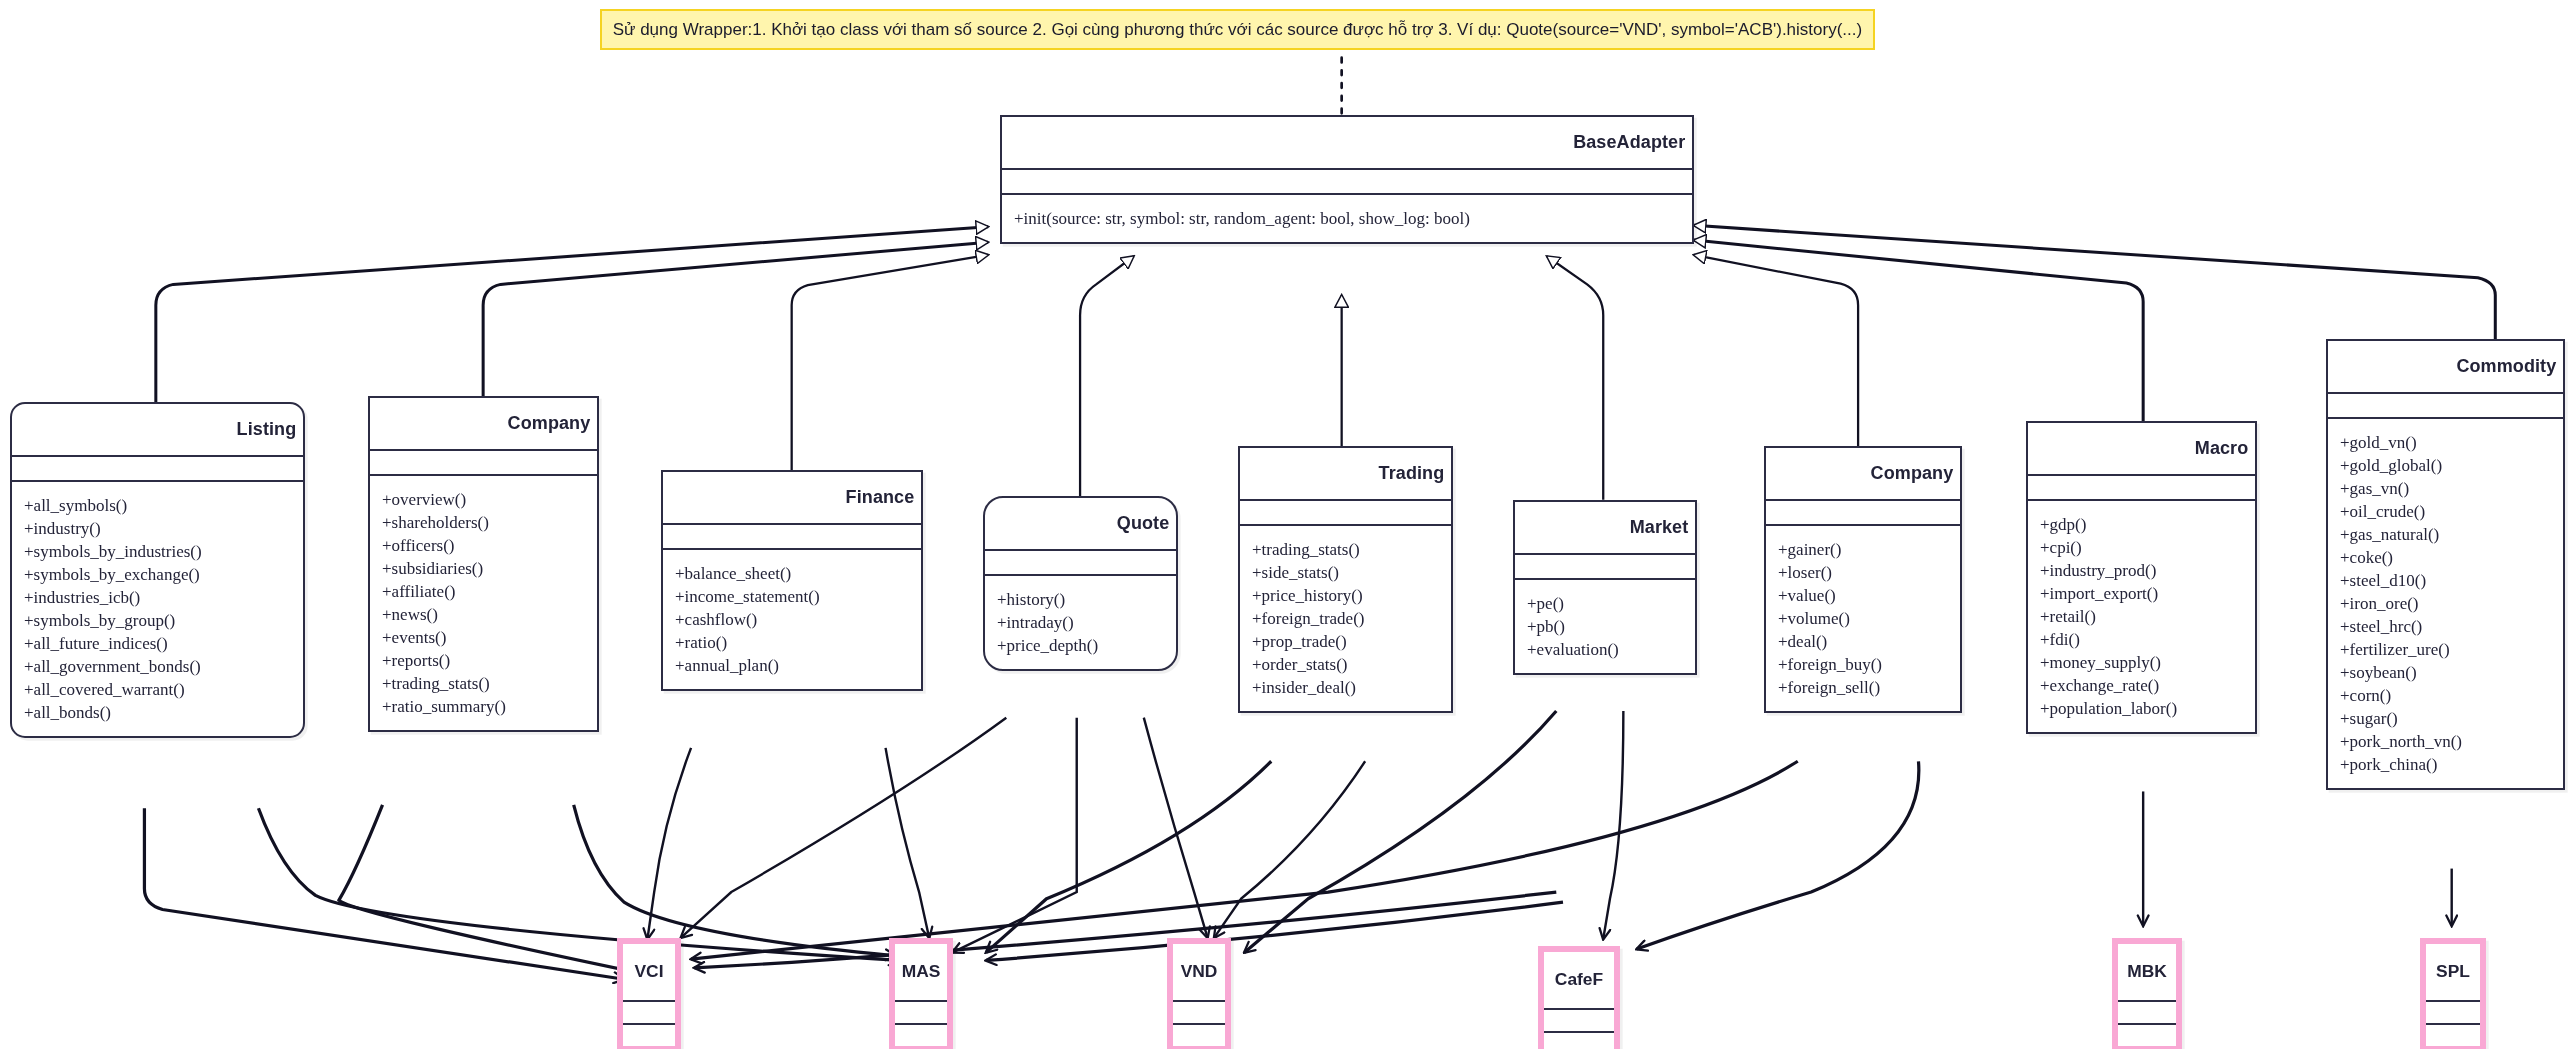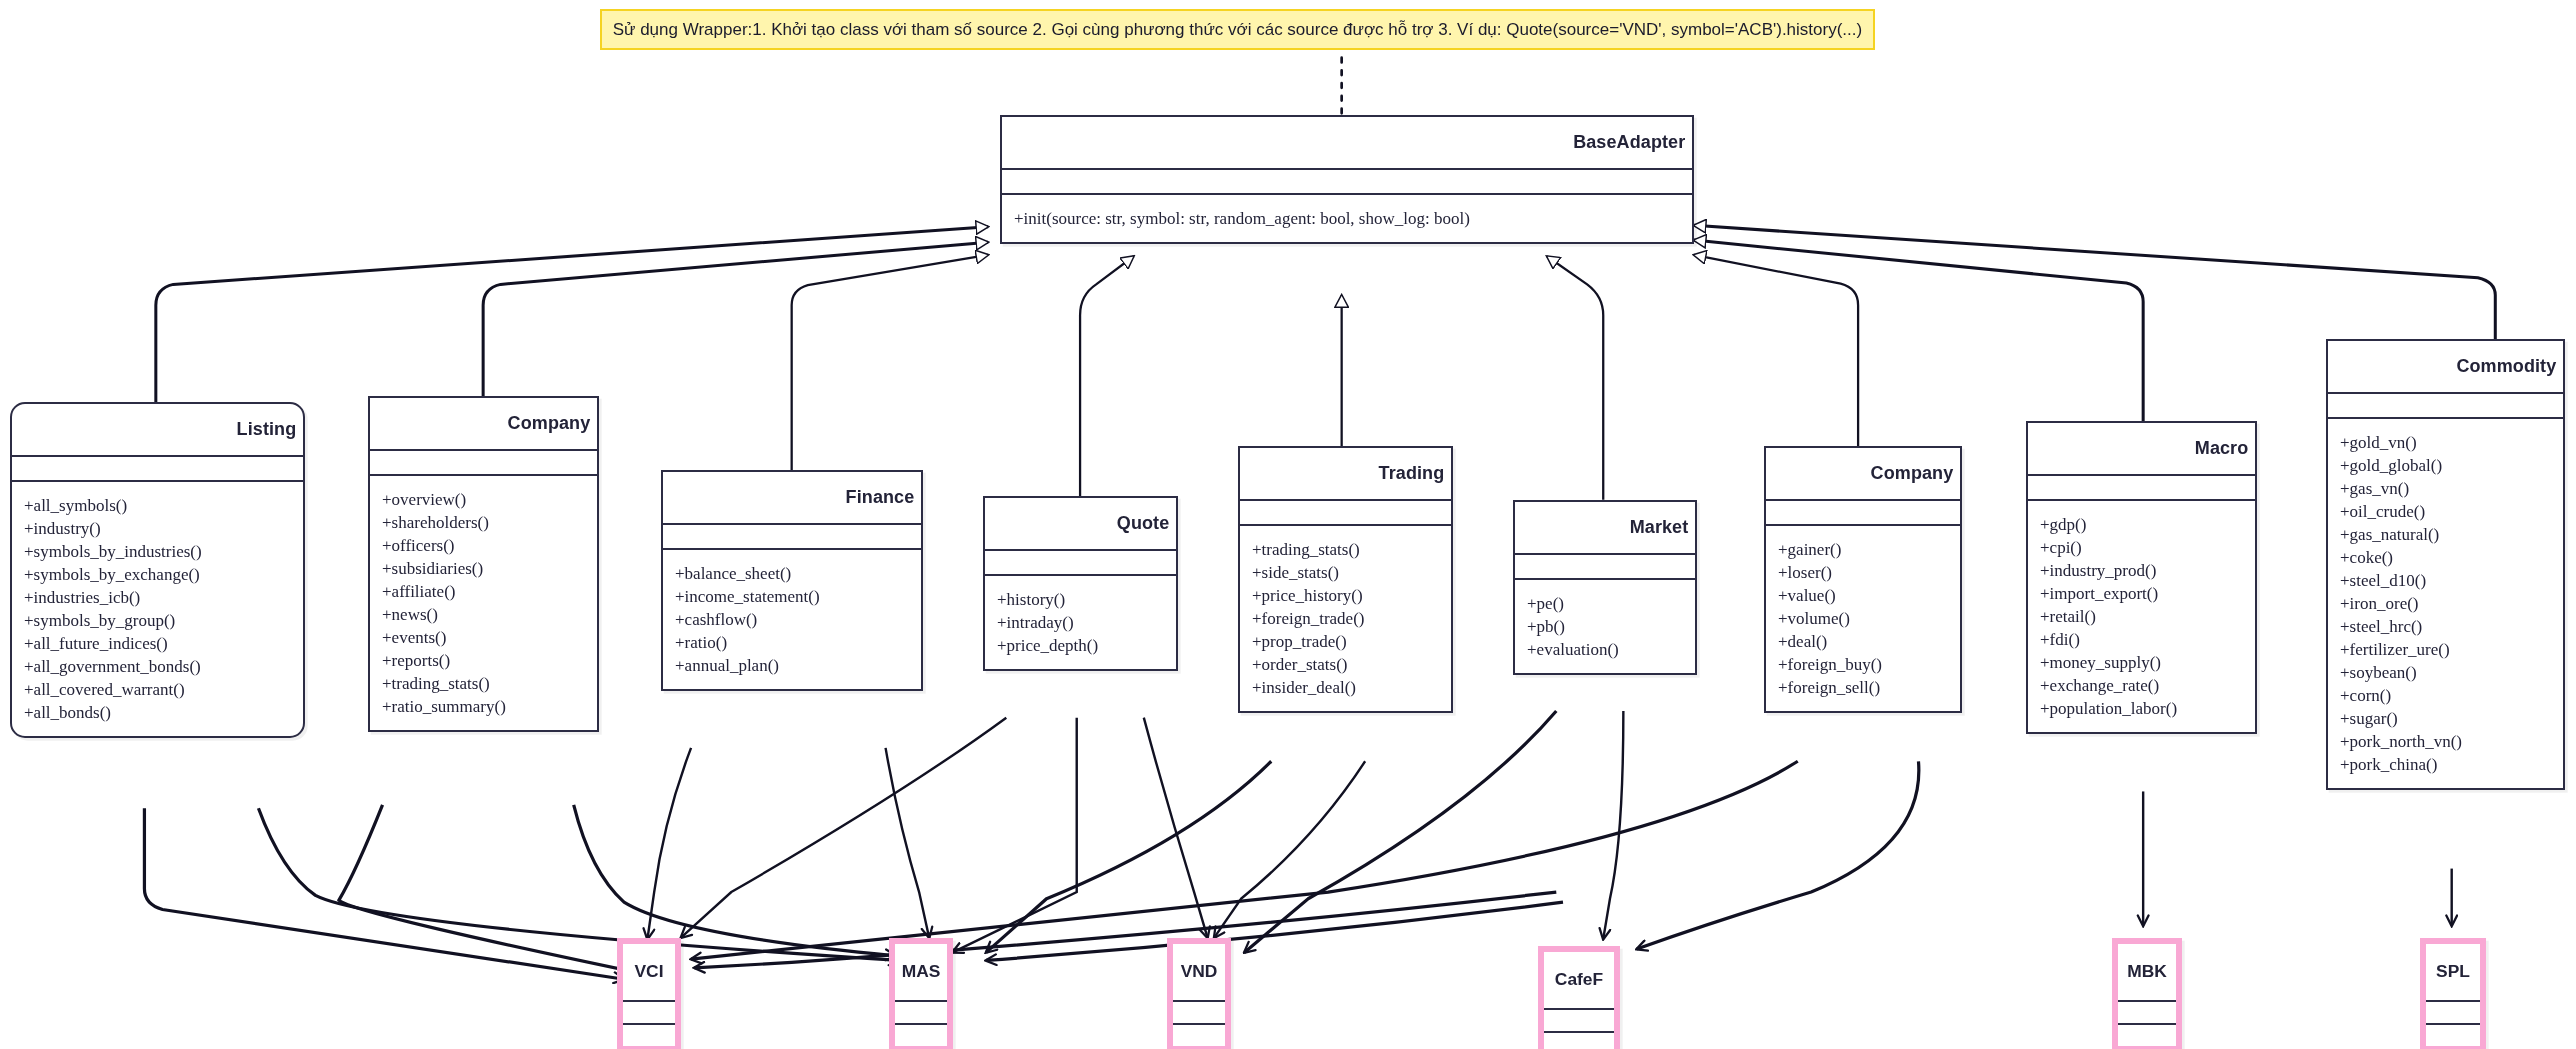--- a/index.html
+++ b/index.html
@@ -195,21 +195,21 @@
     <div class="sep"></div>
     <div class="ops">
       <div class="op">+balance_sheet()</div>
       <div class="op">+income_statement()</div>
       <div class="op">+cashflow()</div>
       <div class="op">+ratio()</div>
       <div class="op">+annual_plan()</div>
     </div>
   </div>
 
-  <div class="node" style="left:983px; top:496px; width:195px;">
+  <div class="node" style="left:983px; top:496px; width:195px;border-radius:20px;">
     <div class="cname">Quote</div>
     <div class="sep"></div>
     <div class="attrs"></div>
     <div class="sep"></div>
     <div class="ops">
       <div class="op">+history()</div>
       <div class="op">+intraday()</div>
       <div class="op">+price_depth()</div>
     </div>
   </div>

